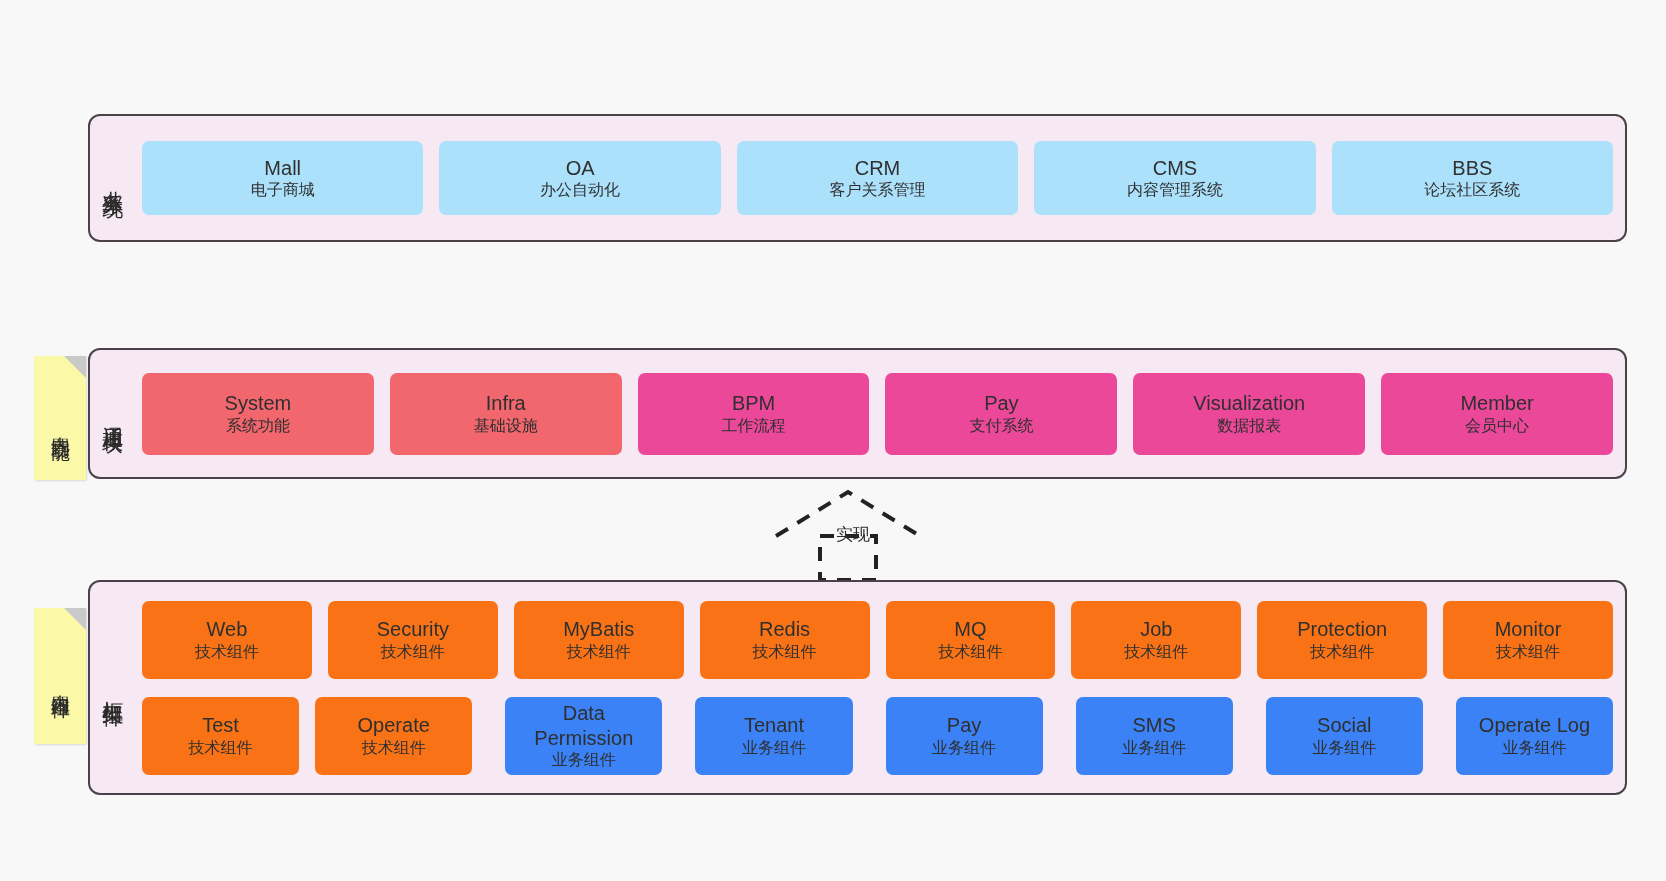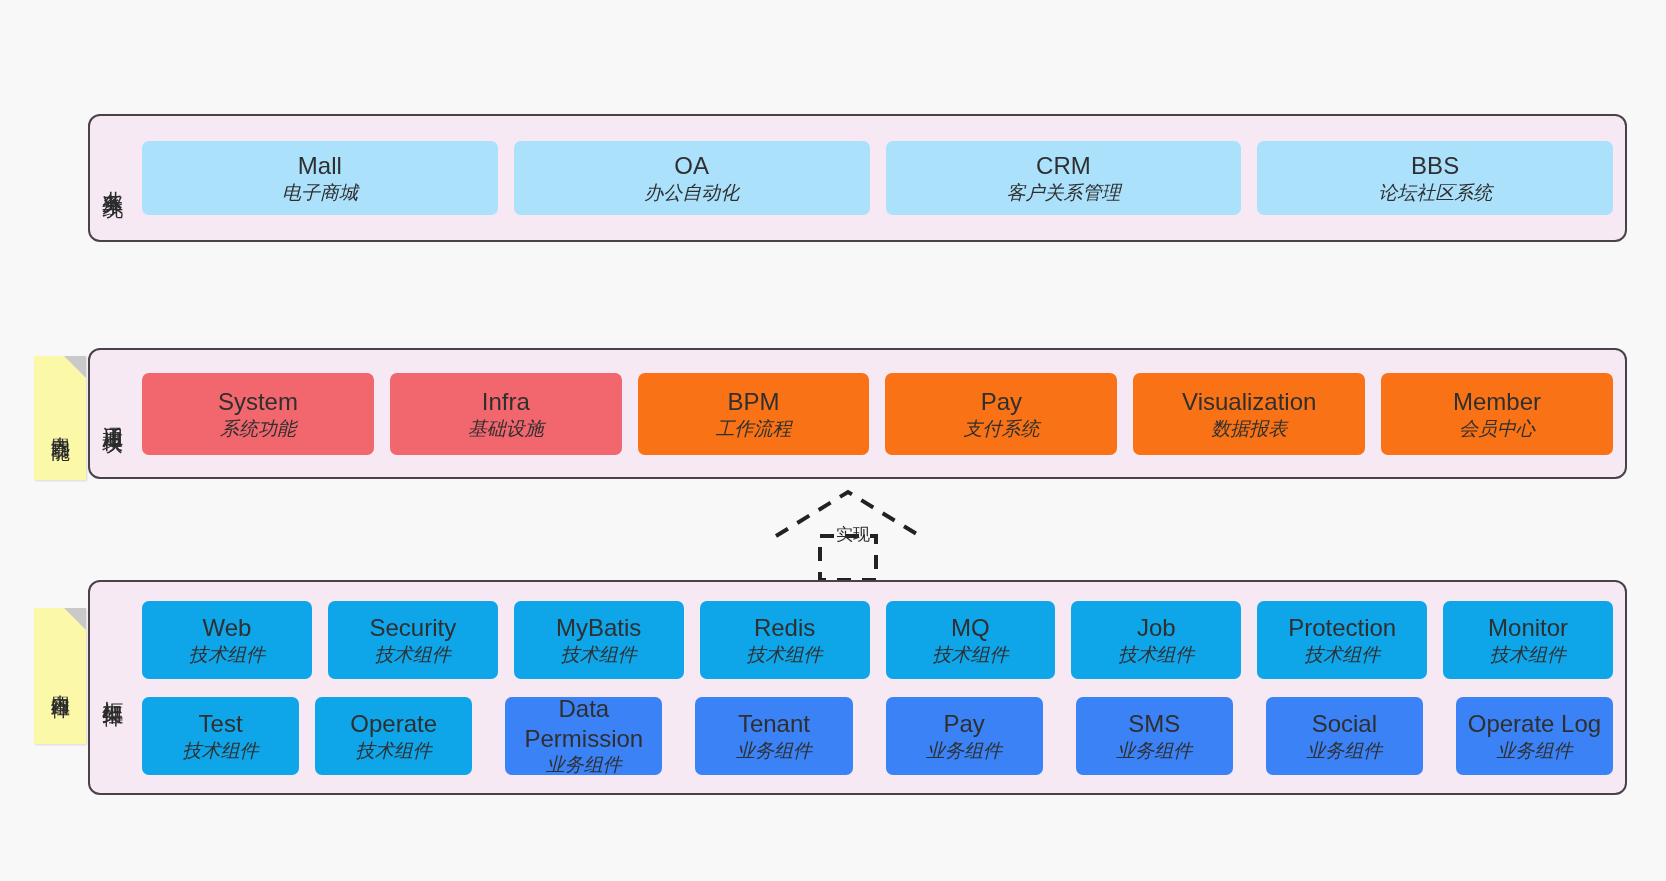--- a/index.html
+++ b/index.html
@@ -68,27 +68,27 @@
     display: flex;
     flex-direction: column;
     align-items: center;
     justify-content: center;
     text-align: center;
     color: #2f2f2f;
     line-height: 1.24;
     box-sizing: border-box;
     padding: 4px 6px;
   }
-  .card .t1 { font-size: 24px; }
-  .card .t2 { font-size: 19px; font-style: italic; }
+  .card .t1 { font-size: 20px; }
+  .card .t2 { font-size: 16px; }
 
   .c-blue   { background: #ace1fc; }
   .c-red    { background: #f2666e; }
-  .c-pink   { background: #f97316; }
-  .c-green  { background: #0ea5e9; }
+  .c-pink   { background: #ec4899; }
+  .c-green  { background: #f97316; }
   .c-lgreen { background: #3b82f6; margin-left: 17px; }
 
   
   #layer-business  { left: 88px;  top: 114px; width: 1539px; height: 128px; }
   #layer-modules   { left: 88px;  top: 348px; width: 1539px; height: 131px; }
   #layer-framework { left: 88px;  top: 580px; width: 1539px; height: 215px; }
 
   #layer-business  .layer-body .row { height: 74px; }
   #layer-modules   .layer-body .row { height: 82px; }
   #layer-framework .layer-body .row { height: 78px; }
@@ -159,20 +159,24 @@
         </div>
         <div class="card c-blue">
           <span class="t1">OA</span>
           <span class="t2">办公自动化</span>
         </div>
         <div class="card c-blue">
           <span class="t1">CRM</span>
           <span class="t2">客户关系管理</span>
         </div>
         <div class="card c-blue">
+          <span class="t1">CMS</span>
+          <span class="t2">内容管理系统</span>
+        </div>
+        <div class="card c-blue">
           <span class="t1">BBS</span>
           <span class="t2">论坛社区系统</span>
         </div>
       </div>
     </div>
   </div>
 
 
   <div class="sticky" id="sticky-modules">
     <div class="sticky-text">内置功能</div>

